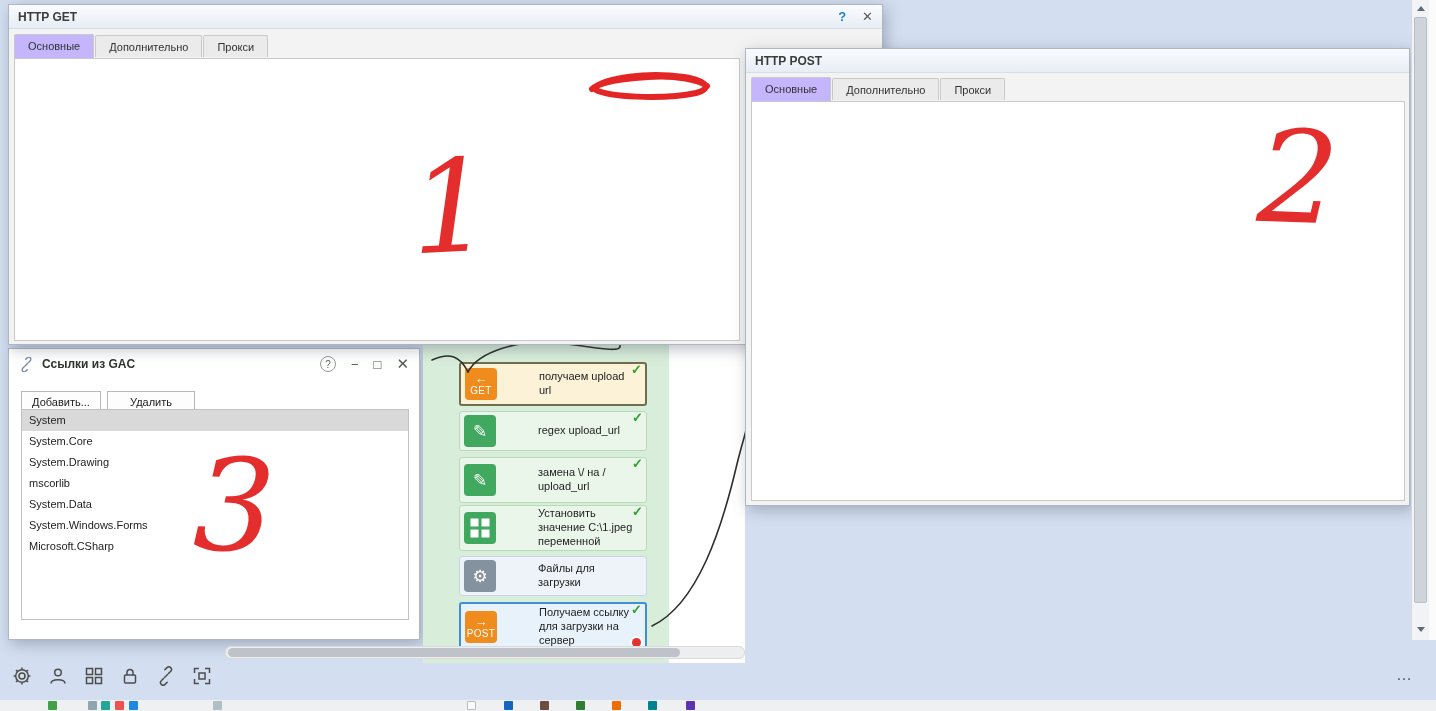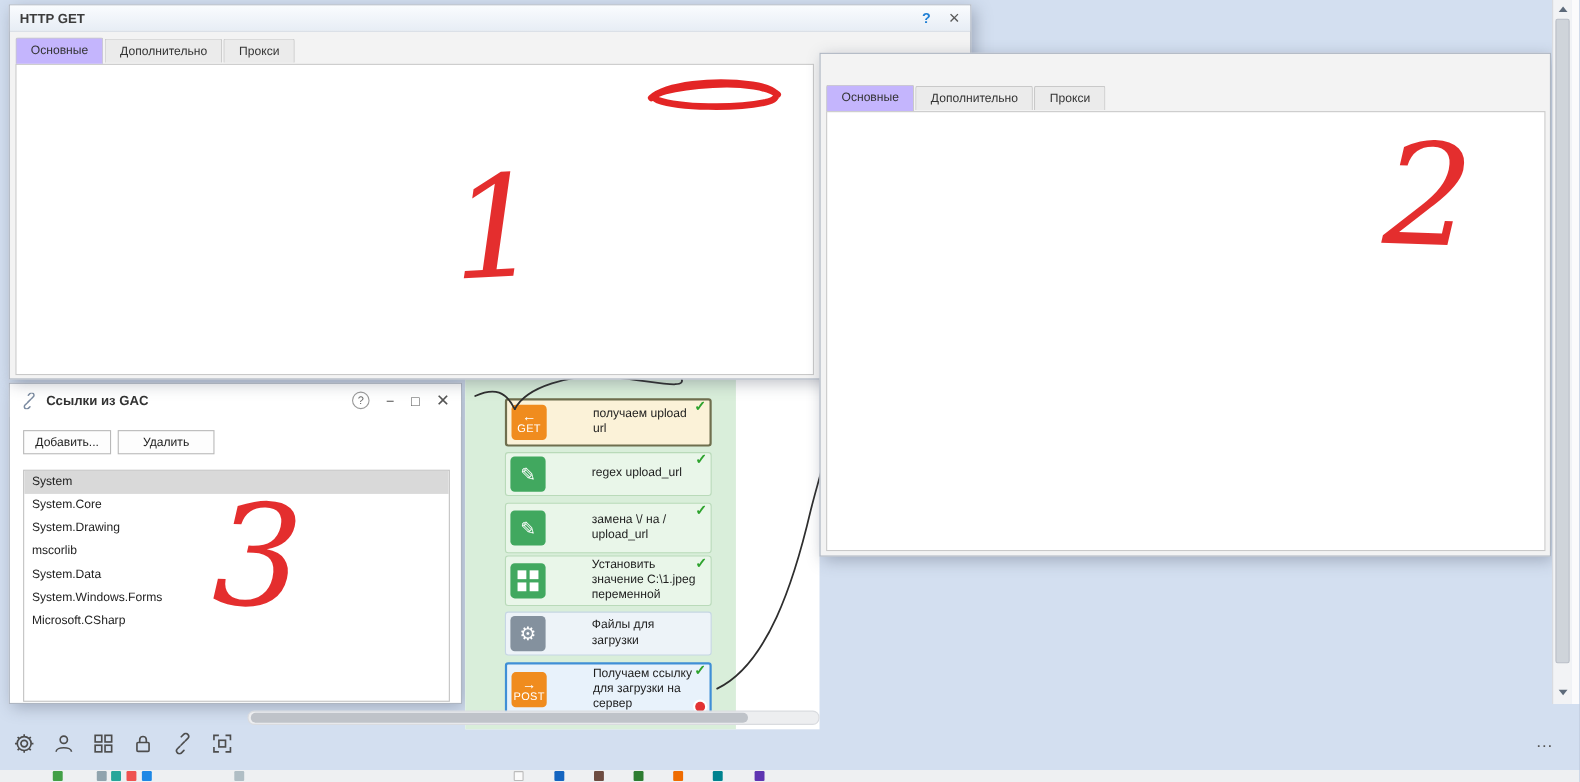--- a/index.html
+++ b/index.html
@@ -160,21 +160,21 @@
       <span>Ссылки из GAC</span>
       <span class="gac-ctrls">
         <span class="qcircle">?</span>
         <span>−</span>
         <span>□</span>
         <span style="font-size:15px;">✕</span>
       </span>
     </div>
     <div class="btn" style="left:12px;top:42px;width:80px;">Добавить...</div>
     <div class="btn" style="left:98px;top:42px;width:88px;">Удалить</div>
-    <div class="gac-list" style="left:12px;top:78px;width:388px;height:211px;">
+    <div class="gac-list" style="left:12px;top:60px;width:388px;height:211px;">
       <div class="gac-item selected">System</div>
       <div class="gac-item">System.Core</div>
       <div class="gac-item">System.Drawing</div>
       <div class="gac-item">mscorlib</div>
       <div class="gac-item">System.Data</div>
       <div class="gac-item">System.Windows.Forms</div>
       <div class="gac-item">Microsoft.CSharp</div>
     </div>
   </div>
 
@@ -245,20 +245,23 @@
         </svg>
     </span>
     <span class="label" style="left:33px;top:246px;">Положить в переменную</span>
     <div class="field" style="left:15px;top:265px;width:707px;height:19px;">
       <span>get_info</span>
       <span class="caret"></span>
     </div>
   </div>
 
   <div class="window" style="left:745px;top:48px;width:665px;height:458px;z-index:20;">
+    <div class="titlebar">
+      <span>HTTP POST</span>
+    </div>
     <div class="tabbar" style="left:5px;top:28px;">
       <span class="tab active">Основные</span>
       <span class="tab">Дополнительно</span>
       <span class="tab">Прокси</span>
     </div>
     <div class="panel" style="left:5px;top:52px;width:654px;height:400px;"></div>
 
     <span class="icon-cell" style="left:13px;top:88px;">
       <svg viewBox="0 0 16 16" width="14" height="14">
           <circle cx="8" cy="8" r="6.5" fill="#eaf1f9" stroke="#5b7ca3" stroke-width="1.2"></circle>

